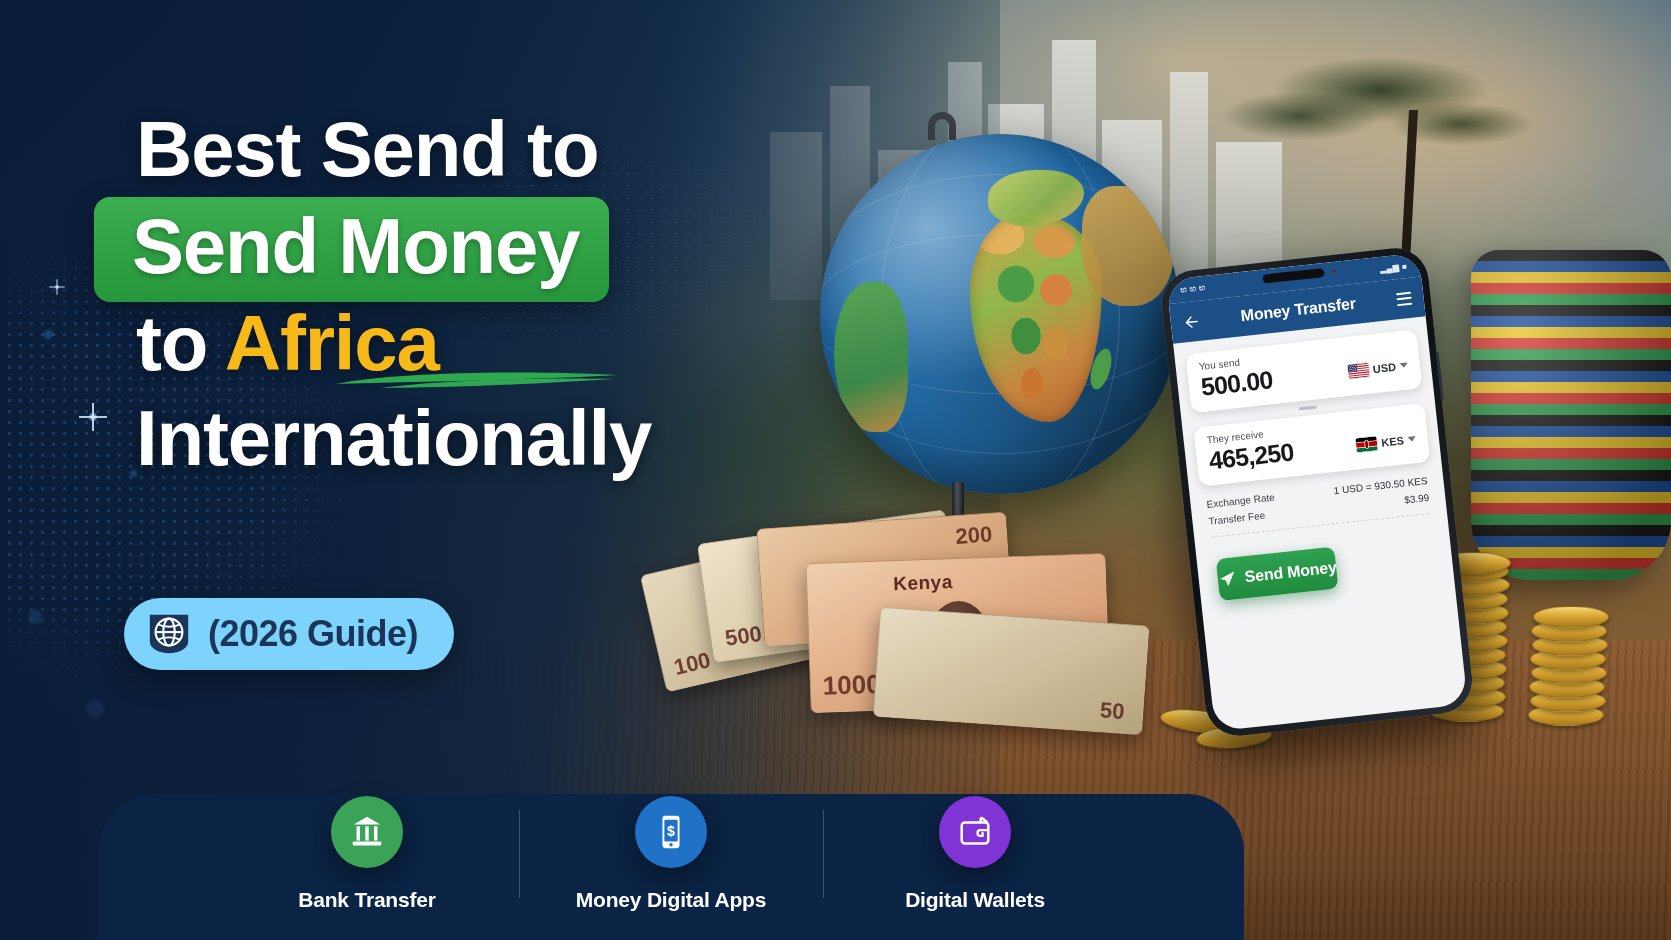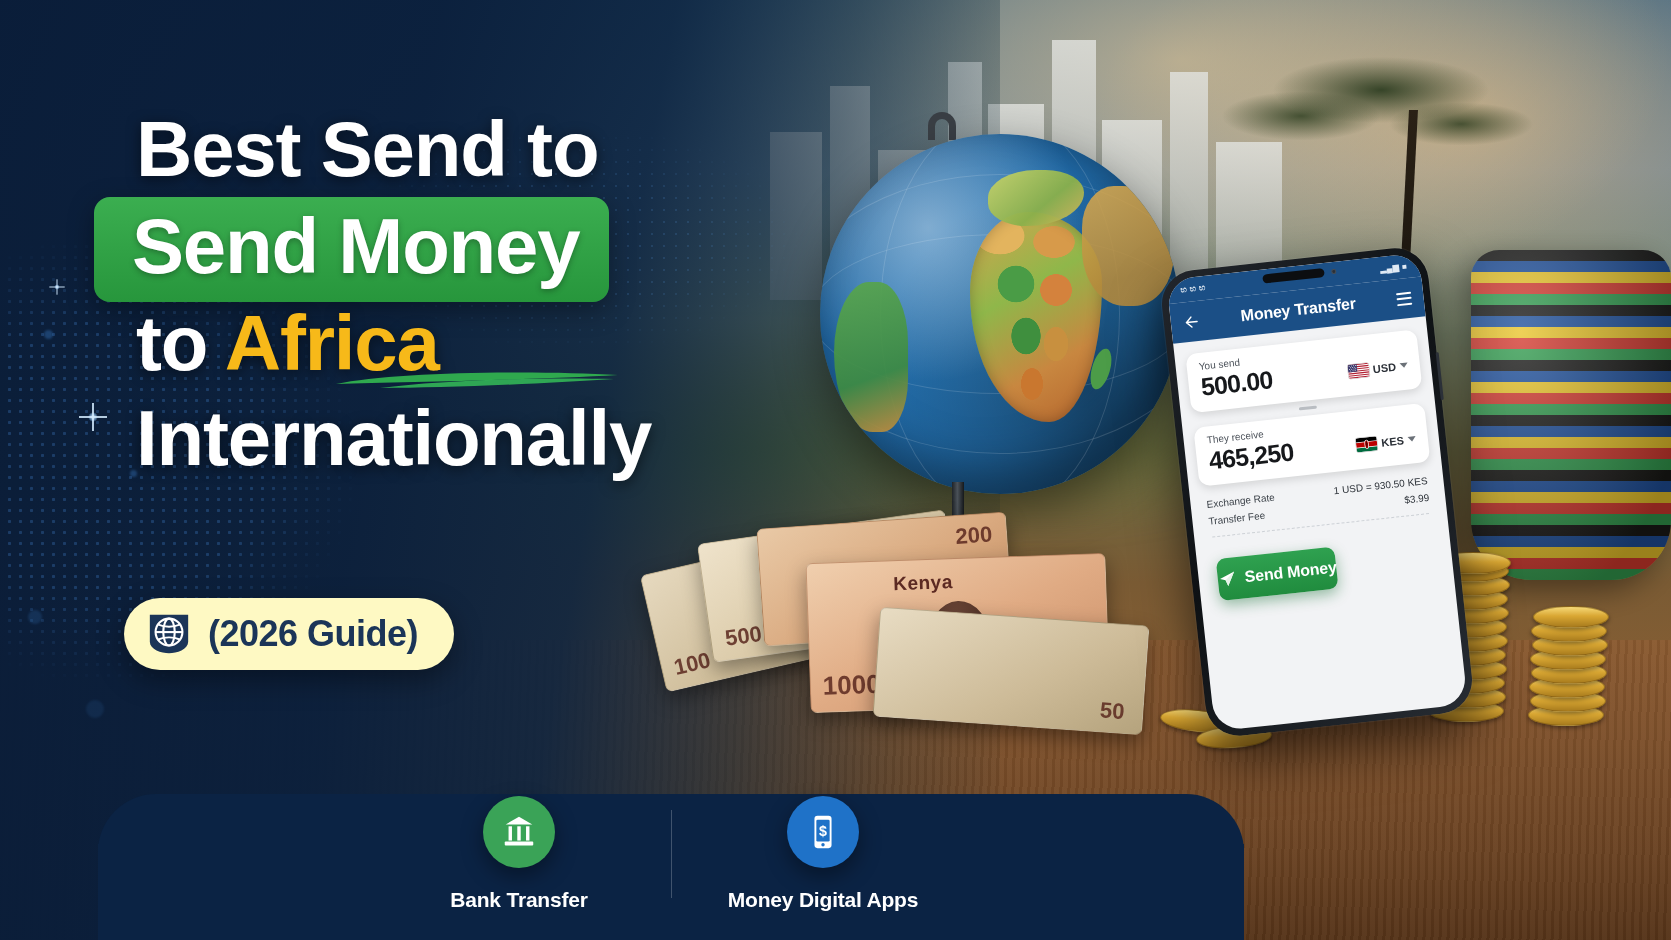--- a/index.html
+++ b/index.html
@@ -117,21 +117,21 @@
   .africa { color: #f7b919; }
   .swoosh {
     position: absolute; left: 196px; top: 62px; width: 290px; height: 22px;
     overflow: visible;
   }
 
   
   .guide-badge {
     position: absolute; left: 124px; top: 598px;
     display: flex; align-items: center; gap: 16px;
-    background: #fef9c3;
+    background: #7dd3fc;
     border-radius: 40px;
     padding: 13px 36px 13px 22px;
     box-shadow: 0 10px 28px rgba(0,0,0,0.38);
   }
   .badge-globe { width: 46px; height: 46px; display:block; }
   .guide-text {
     font-size: 36px; font-weight: 700; color: #1b3558; letter-spacing: -0.5px;
   }
 
   
@@ -625,16 +625,26 @@
         <svg viewBox="0 0 40 40">
           <rect x="11" y="3" width="18" height="34" rx="3.2" fill="#ffffff"></rect>
           <rect x="13" y="7" width="14" height="23" rx="1.4" fill="#1f72c8"></rect>
           <circle cx="20" cy="33.4" r="1.8" fill="#1f72c8"></circle>
           <text x="20" y="24.6" text-anchor="middle" font-family="Liberation Sans, sans-serif" font-size="15" font-weight="700" fill="#ffffff">$</text>
         </svg>
       </div>
       <span class="f-label">Money Digital Apps</span>
     </div>
 
+    <div class="feature">
+      <div class="f-icon" style="background:#8034d6;">
+        <svg viewBox="0 0 40 40">
+          <rect x="6" y="10" width="28" height="22" rx="3.2" fill="none" stroke="#ffffff" stroke-width="2.6"></rect>
+          <path d="M26 10 L26 6.5 C26 5.5 26.9 5 27.7 5.6 L33 10" fill="none" stroke="#ffffff" stroke-width="2.6" stroke-linejoin="round"></path>
+          <path d="M33 18 L25.5 18 C23.8 18 22.6 19.4 22.6 21 C22.6 22.7 23.8 24 25.5 24 L28 24 L28 21" fill="none" stroke="#ffffff" stroke-width="2.4" stroke-linecap="round"></path>
+        </svg>
+      </div>
+      <span class="f-label">Digital Wallets</span>
+    </div>
 
   </div>
 
 </div>
 
 </body></html>

